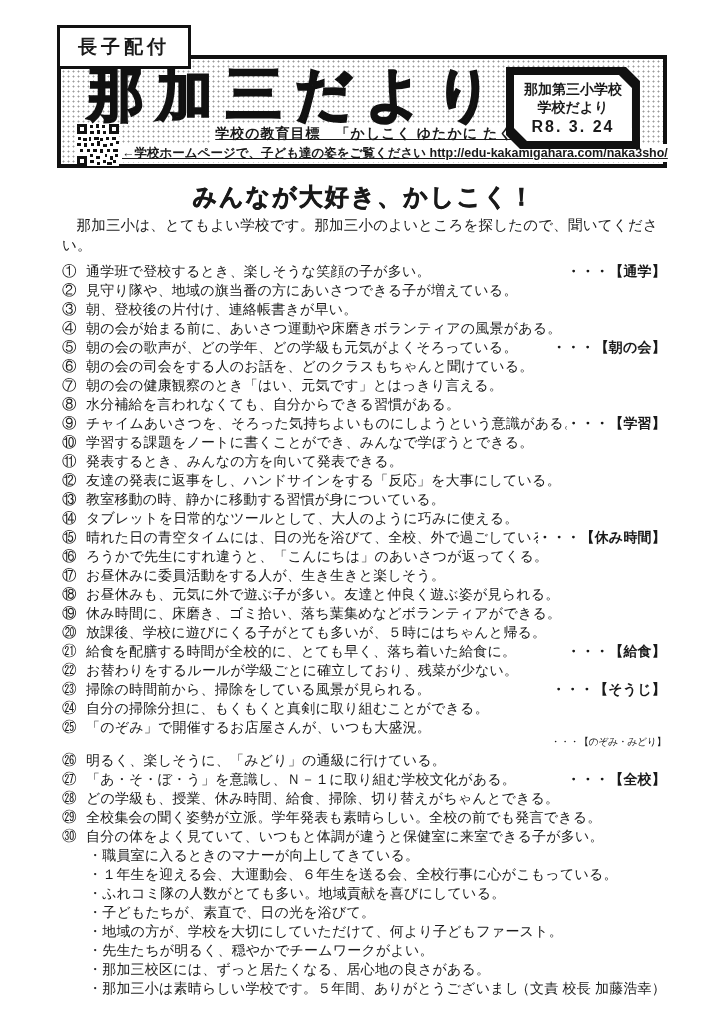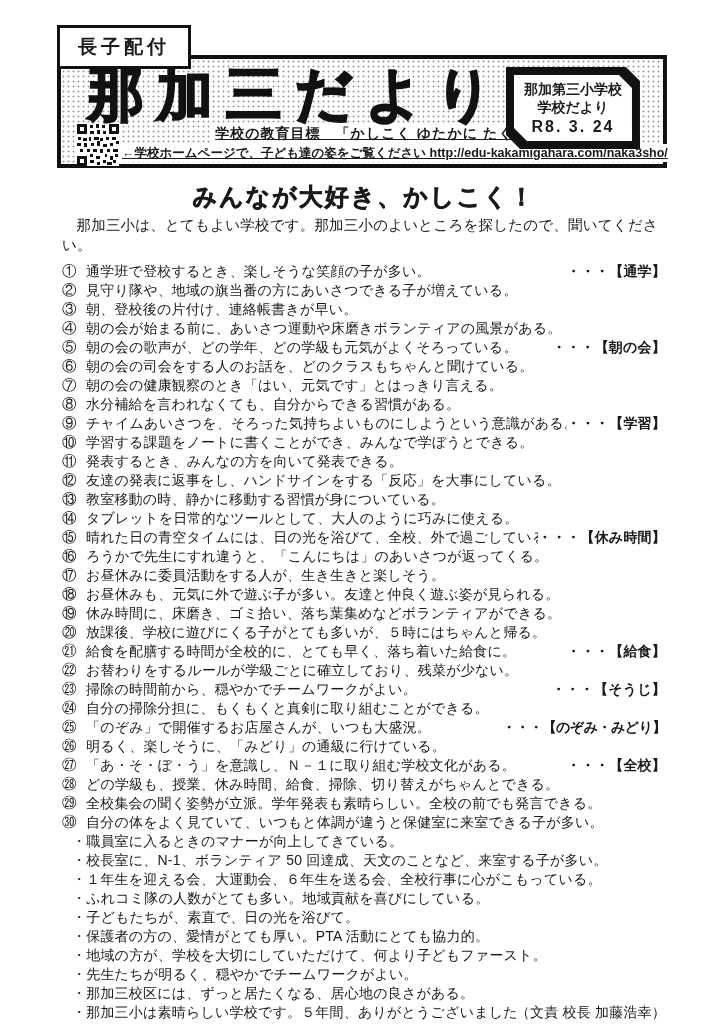--- a/index.html
+++ b/index.html
@@ -53,25 +53,25 @@
   .main { position:absolute; left:62px; top:182px; width:604px; }
   .heading { text-align:center; font-size:24px; font-weight:900; letter-spacing:2px; line-height:30px;
              -webkit-text-stroke:0.6px #1a1a1a; }
   .intro { font-size:14.5px; line-height:20px; text-indent:1em; margin-top:3px; letter-spacing:0.2px; }
 
   .checklist { margin-top:7px; }
   .item-row { display:flex; line-height:19px; font-size:14px; letter-spacing:0.2px; white-space:nowrap; }
   .item-num { width:24px; flex:0 0 auto; font-size:14.5px; }
   .item-text { flex:1 1 auto; overflow:hidden; }
   .item-tag { flex:0 0 auto; font-weight:600; }
-  .item-tag.compact { font-size:14px; letter-spacing:-0.5px; font-weight:700; }
+  .item-tag.compact { font-size:10px; letter-spacing:-0.5px; font-weight:400;margin-top:14px; }
 
   .bullet-list { }
   .bullet-row { display:flex; line-height:19px; font-size:14px; letter-spacing:0.2px;
-                margin-left:10px; white-space:nowrap; }
+                margin-left:26px; white-space:nowrap; }
   .bullet-text { flex:0 1 auto; overflow:hidden; }
   .signature { margin-left:auto; flex:0 0 auto; }
 </style>
 </head>
 <body>
 
 <div class="page">
 
   <div class="dist-box">
     <span>長子配付</span>
@@ -275,21 +275,21 @@
   </div>
 
   <div class="item-row">
     <span class="item-num">㉒</span>
     <span class="item-text">お替わりをするルールが学級ごとに確立しており、残菜が少ない。</span>
     <span class="item-tag"></span>
   </div>
 
   <div class="item-row">
     <span class="item-num">㉓</span>
-    <span class="item-text">掃除の時間前から、穏やかでチームワークがよい。</span>
+    <span class="item-text">掃除の時間前から、掃除をしている風景が見られる。</span>
     <span class="item-tag">・・・【そうじ】</span>
   </div>
 
   <div class="item-row">
     <span class="item-num">㉔</span>
     <span class="item-text">自分の掃除分担に、もくもくと真剣に取り組むことができる。</span>
     <span class="item-tag"></span>
   </div>
 
   <div class="item-row">
@@ -327,44 +327,36 @@
     <span class="item-text">自分の体をよく見ていて、いつもと体調が違うと保健室に来室できる子が多い。</span>
     <span class="item-tag"></span>
   </div>
 </div>
     <div class="bullet-list">
   <div class="bullet-row">
     <span class="bullet-text">・職員室に入るときのマナーが向上してきている。</span>
 
   </div>
 
-  <div class="bullet-row">
-    <span class="bullet-text">・校長室に、N-1、ボランティア 50 回達成、天文のことなど、来室する子が多い。</span>
-
-  </div>
 
   <div class="bullet-row">
     <span class="bullet-text">・１年生を迎える会、大運動会、６年生を送る会、全校行事に心がこもっている。</span>
 
   </div>
 
   <div class="bullet-row">
     <span class="bullet-text">・ふれコミ隊の人数がとても多い。地域貢献を喜びにしている。</span>
 
   </div>
 
   <div class="bullet-row">
     <span class="bullet-text">・子どもたちが、素直で、日の光を浴びて。</span>
 
   </div>
 
-  <div class="bullet-row">
-    <span class="bullet-text">・保護者の方の、愛情がとても厚い。PTA 活動にとても協力的。</span>
-
-  </div>
 
   <div class="bullet-row">
     <span class="bullet-text">・地域の方が、学校を大切にしていただけて、何より子どもファースト。</span>
 
   </div>
 
   <div class="bullet-row">
     <span class="bullet-text">・先生たちが明るく、穏やかでチームワークがよい。</span>
 
   </div>

